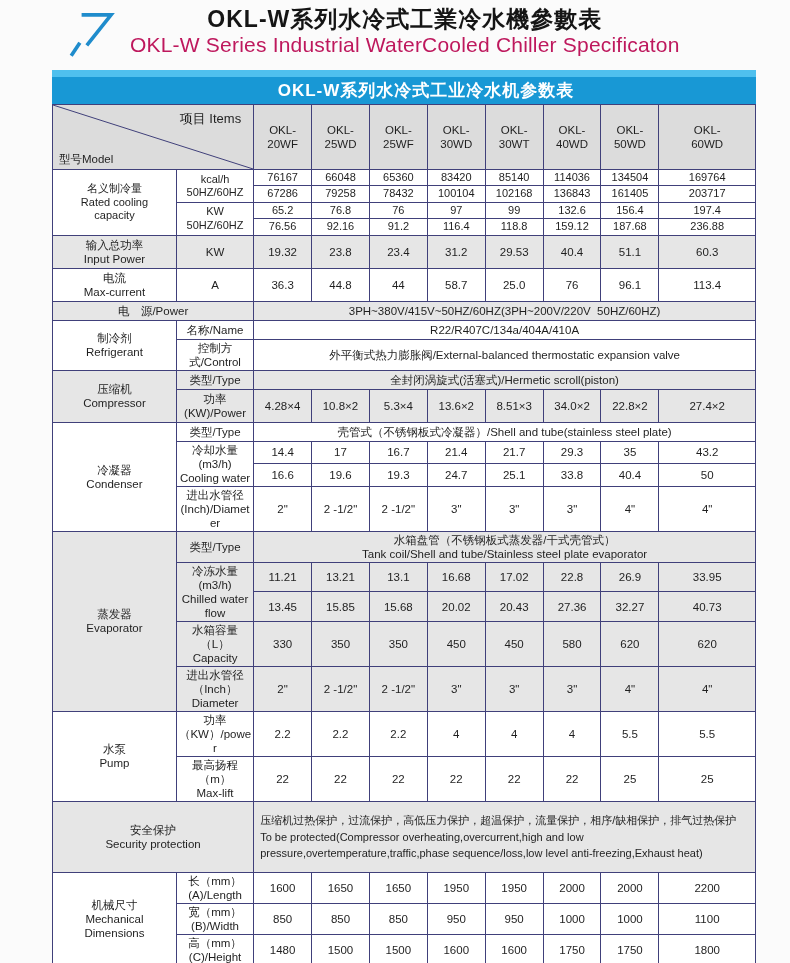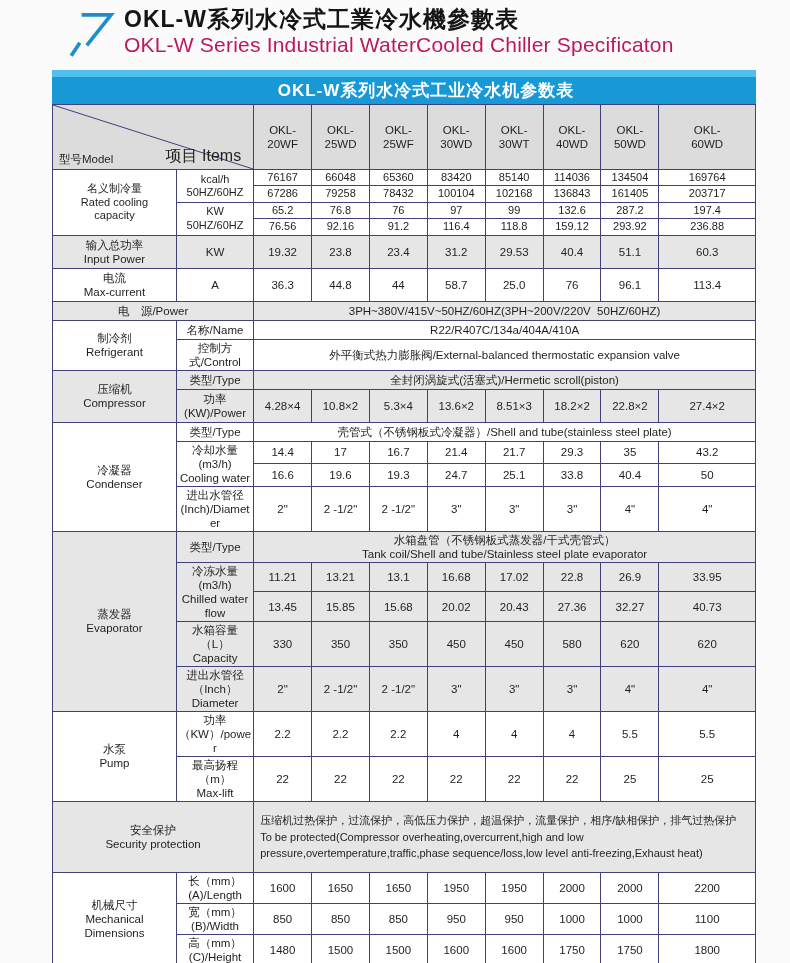--- a/index.html
+++ b/index.html
@@ -12,21 +12,21 @@
     --text:#1f1f1f;
   }
   html,body{margin:0;padding:0;}
   body{
     width:790px;height:963px;overflow:hidden;
     background:#fbfbfb;color:var(--text);
     font-family:"Liberation Sans","DejaVu Sans",sans-serif;
   }
   .pagehead{display:flex;align-items:flex-start;padding:6px 0 0 66px;}
   .arrow{width:52px;height:52px;flex:0 0 auto;margin-top:2px;}
-  .titles{margin-left:6px;}
+  .titles{margin-left:12px;text-align:center;}
   .title-zh{font-size:23px;font-weight:700;letter-spacing:1px;margin:0;line-height:1.15;color:#151515;}
   .title-en{font-size:21px;font-weight:500;color:#be185d;margin-top:1px;letter-spacing:.2px;}
   .tablewrap{width:704px;margin:10px 0 0 52px;}
   .topstrip{height:7px;background:var(--strip);}
   .banner{
     height:27px;line-height:27px;background:var(--banner);
     color:#fff;font-weight:700;font-size:17px;text-align:center;letter-spacing:1px;padding-left:44px;
   }
   table{border-collapse:collapse;table-layout:fixed;width:704px;background:#fff;}
   td{
@@ -54,21 +54,21 @@
   tr[data-name="evaporator-diameter-row"] td{height:28px;}
   tr[data-name="evaporator-type-row"] td{height:28px;}
   tr[data-name="pump-power-row"] td,
   tr[data-name="pump-lift-row"] td{height:26px;}
   tr[data-name^="dim-"] td{height:23px;}
   tr[data-name="weight-row"] td{height:23px;}
   td.left{text-align:left;padding:10px 6px;font-size:11px;line-height:1.5;}
   td.corner{position:relative;padding:17px;}
   td.corner svg.diag{position:absolute;left:0;top:0;width:100%;height:100%;}
   td.corner .c-model{position:absolute;left:6px;bottom:3px;font-size:11.5px;}
-  td.corner .c-items{position:absolute;right:12px;top:6px;font-size:16px;margin-top:35px;}
+  td.corner .c-items{position:absolute;right:12px;top:6px;font-size:13px;}
 </style>
 </head>
 <body>
 
 <div class="page" data-name="page">
 
   <div class="pagehead" data-name="page-header">
     <svg class="arrow" data-name="brand-arrow-icon" viewBox="0 0 60 60">
       <g fill="none" stroke="#1f8ccc" stroke-width="4.2">
         <polyline points="18,8 52,8 24,43"></polyline>
@@ -146,31 +146,31 @@
           </tr>
           <tr class="w" data-name="rated-kw-1">
             <td rowspan="2" class="item" data-name="item-label">KW
 50HZ/60HZ</td>
             <td data-name="value-cell">65.2</td>
             <td data-name="value-cell">76.8</td>
             <td data-name="value-cell">76</td>
             <td data-name="value-cell">97</td>
             <td data-name="value-cell">99</td>
             <td data-name="value-cell">132.6</td>
-            <td data-name="value-cell">287.2</td>
+            <td data-name="value-cell">156.4</td>
             <td data-name="value-cell">197.4</td>
           </tr>
           <tr class="w" data-name="rated-kw-2">
             <td data-name="value-cell">76.56</td>
             <td data-name="value-cell">92.16</td>
             <td data-name="value-cell">91.2</td>
             <td data-name="value-cell">116.4</td>
             <td data-name="value-cell">118.8</td>
             <td data-name="value-cell">159.12</td>
-            <td data-name="value-cell">293.92</td>
+            <td data-name="value-cell">187.68</td>
             <td data-name="value-cell">236.88</td>
           </tr>
           <tr class="g" data-name="input-power-row">
             <td class="sec" data-name="section-label">输入总功率
 Input Power</td>
             <td class="item" data-name="item-label">KW</td>
             <td data-name="value-cell">19.32</td>
             <td data-name="value-cell">23.8</td>
             <td data-name="value-cell">23.4</td>
             <td data-name="value-cell">31.2</td>
@@ -212,21 +212,21 @@
             <td class="item" data-name="item-label">类型/Type</td>
             <td colspan="8" data-name="value-cell">全封闭涡旋式(活塞式)/Hermetic scroll(piston)</td>
           </tr>
           <tr class="g" data-name="compressor-power-row">
             <td class="item" data-name="item-label">功率(KW)/Power</td>
             <td data-name="value-cell">4.28×4</td>
             <td data-name="value-cell">10.8×2</td>
             <td data-name="value-cell">5.3×4</td>
             <td data-name="value-cell">13.6×2</td>
             <td data-name="value-cell">8.51×3</td>
-            <td data-name="value-cell">18.2×2</td>
+            <td data-name="value-cell">34.0×2</td>
             <td data-name="value-cell">22.8×2</td>
             <td data-name="value-cell">27.4×2</td>
           </tr>
           <tr class="w" data-name="condenser-type-row">
             <td rowspan="4" class="sec" data-name="section-label">冷凝器
 Condenser</td>
             <td class="item" data-name="item-label">类型/Type</td>
             <td colspan="8" data-name="value-cell">壳管式（不锈钢板式冷凝器）/Shell and tube(stainless steel plate)</td>
           </tr>
           <tr class="w" data-name="condenser-water-1">

